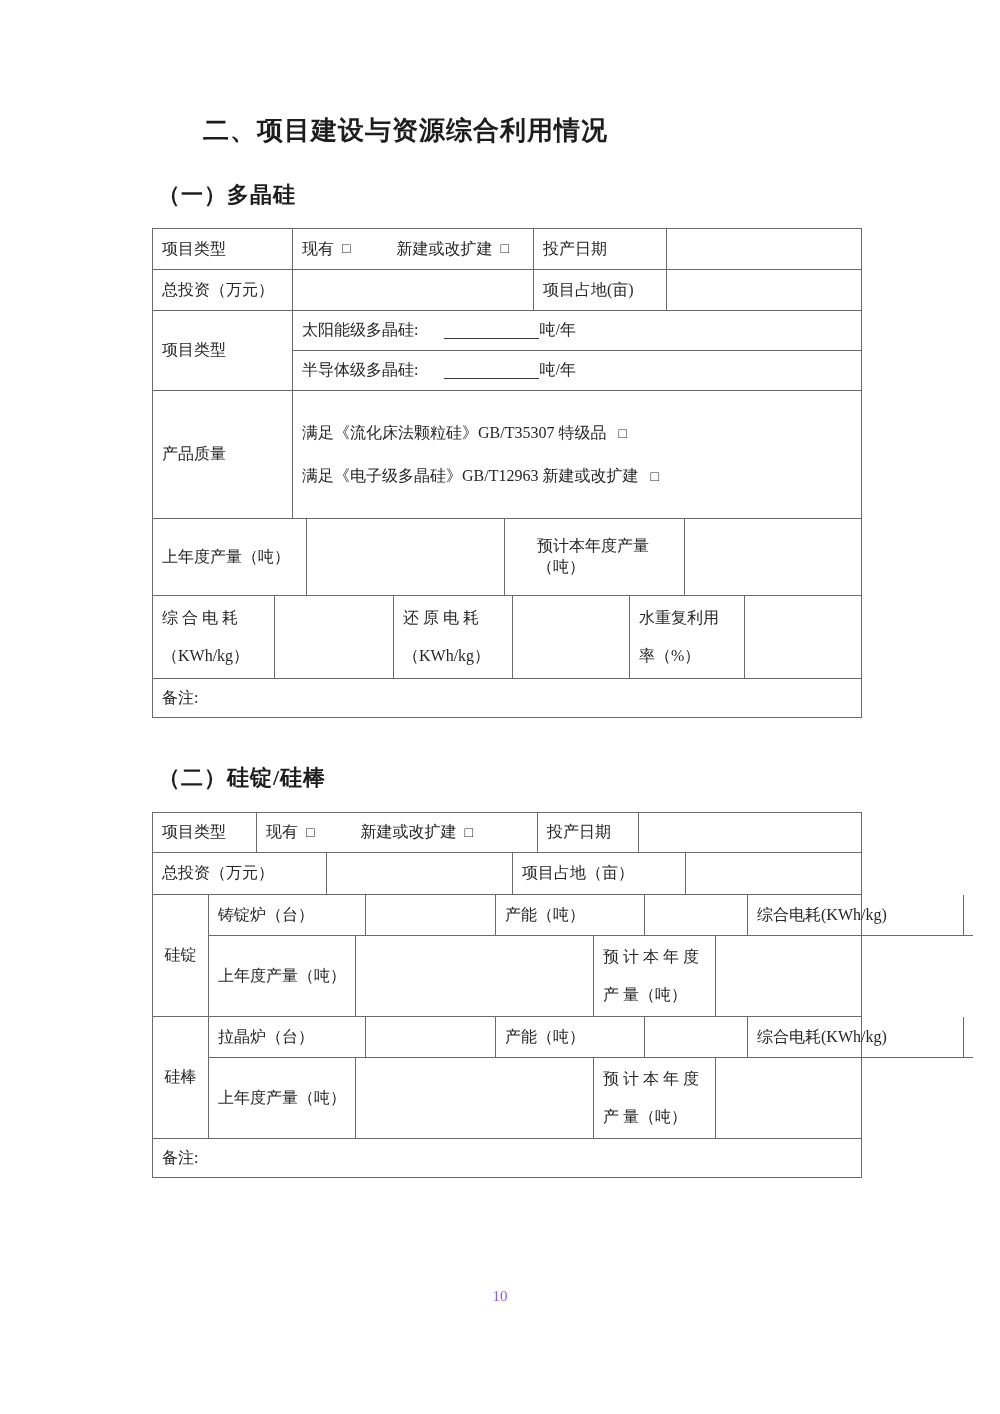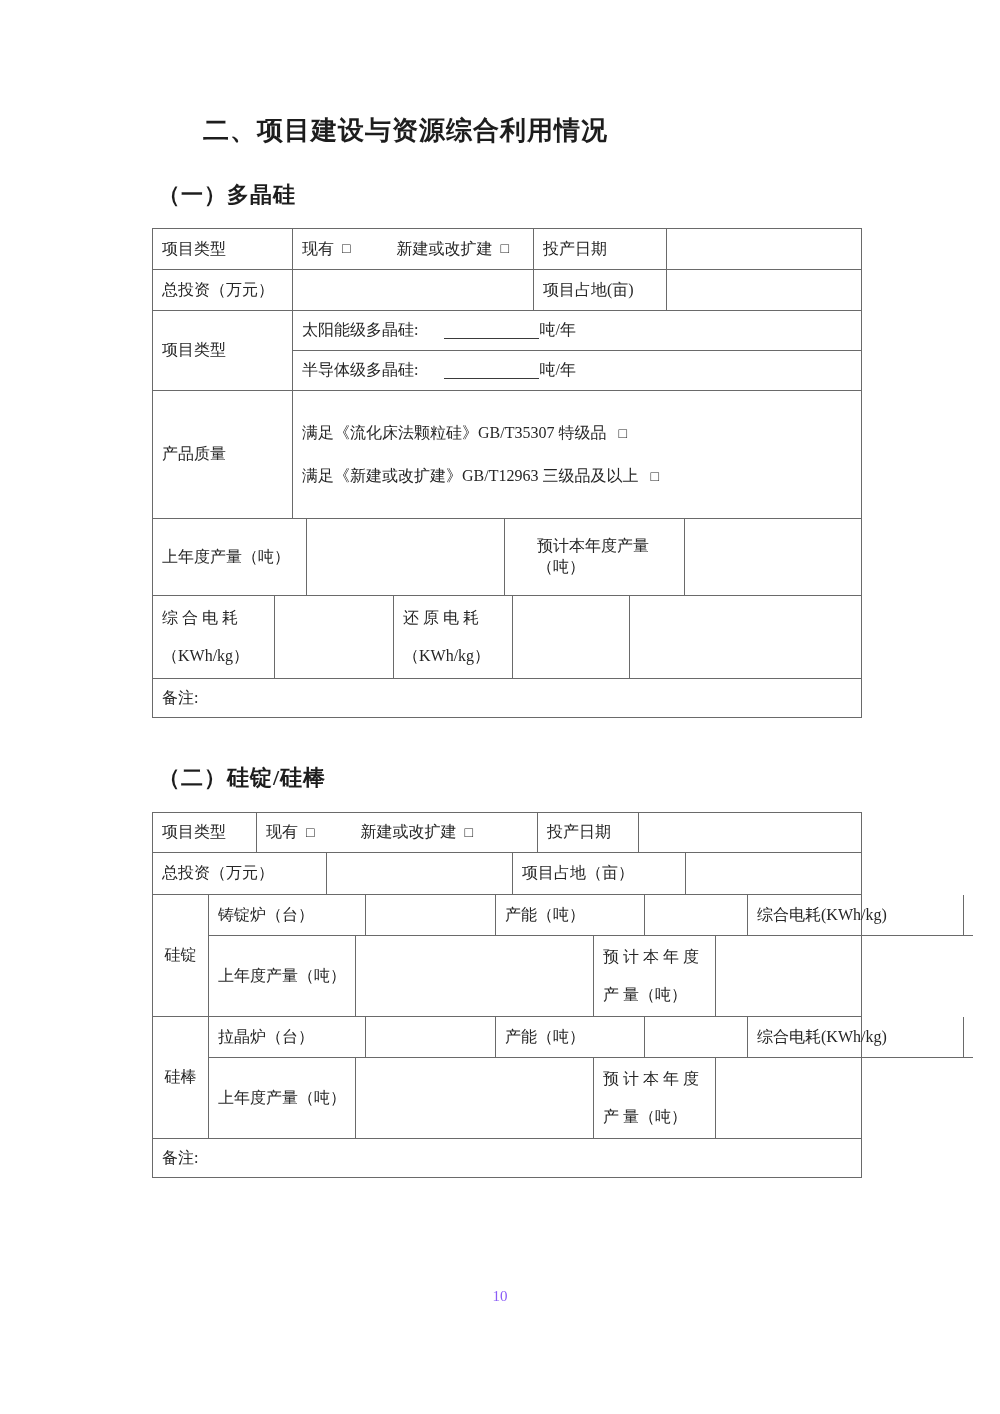--- a/index.html
+++ b/index.html
@@ -115,21 +115,21 @@
 
     <div class="row r5">
       <div class="cell cfirst w-label">产品质量</div>
       <div class="cell grow">
         <div class="q-lines">
           <div>
             <span>满足《流化床法颗粒硅》GB/T35307 特级品</span>
             <span class="chk">□</span>
           </div>
           <div>
-            <span>满足《新建或改扩建》GB/T12963 三级品及以上</span>
+            <span>满足《电子级多晶硅》GB/T12963 新建或改扩建</span>
             <span class="chk">□</span>
           </div>
         </div>
       </div>
     </div>
 
     <div class="row r6">
       <div class="cell cfirst w-out-label">上年度产量（吨）</div>
       <div class="cell w-out-val"></div>
       <div class="cell w-exp-label">预计本年度产量（吨）</div>
@@ -144,20 +144,26 @@
         </div>
       </div>
       <div class="cell w-p2"></div>
       <div class="cell w-p3">
         <div class="twoline">
           <div>还 原 电 耗</div>
           <div>（KWh/kg）</div>
         </div>
       </div>
       <div class="cell w-p4"></div>
+      <div class="cell w-p5">
+        <div class="twoline">
+          <div>水重复利用</div>
+          <div>率（%）</div>
+        </div>
+      </div>
       <div class="cell grow"></div>
     </div>
 
     <div class="row r8">
       <div class="cell cfirst grow">备注:</div>
     </div>
   </div>
 
   <div class="sec-title sec2">（二）硅锭/硅棒</div>
 

